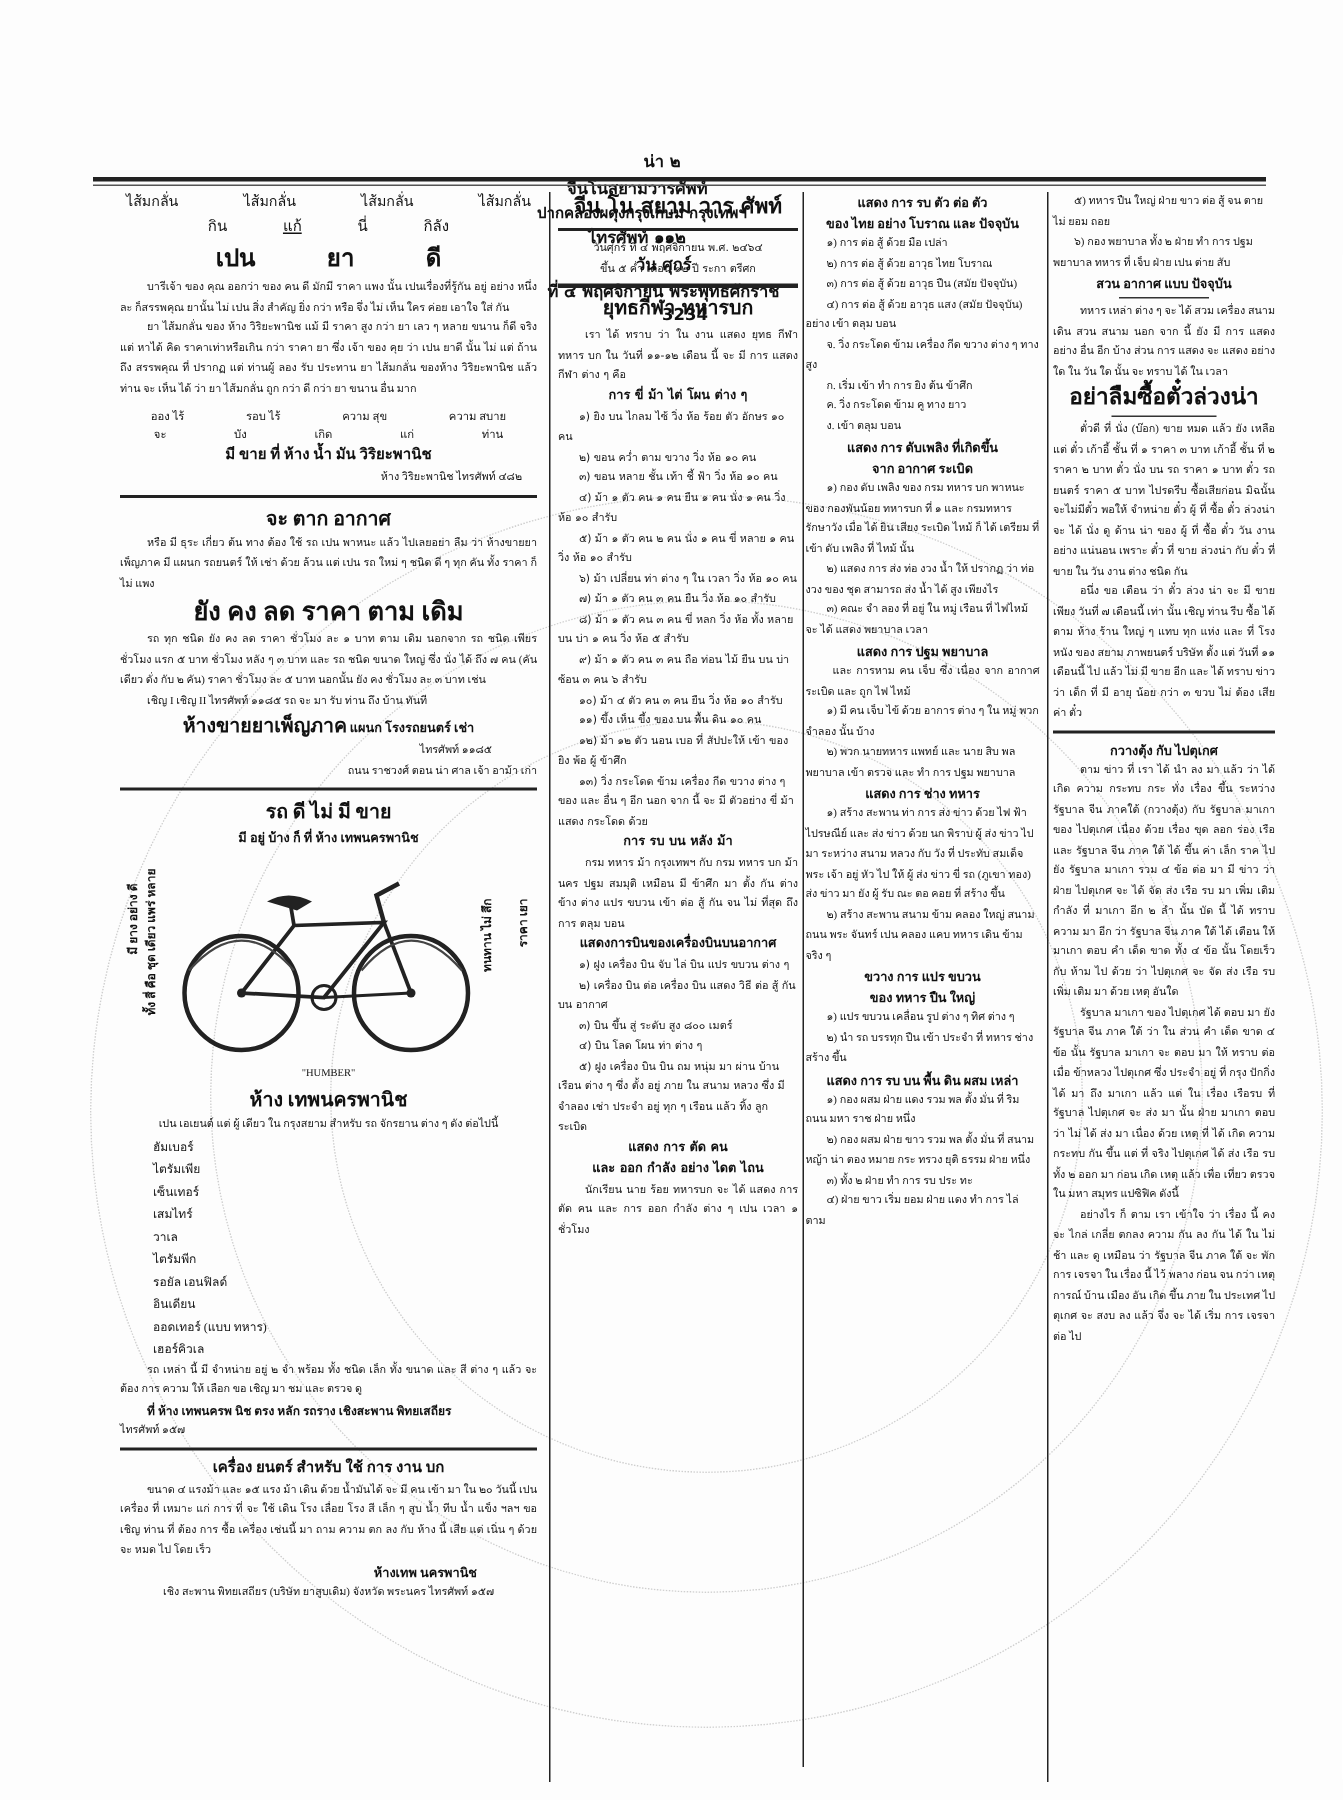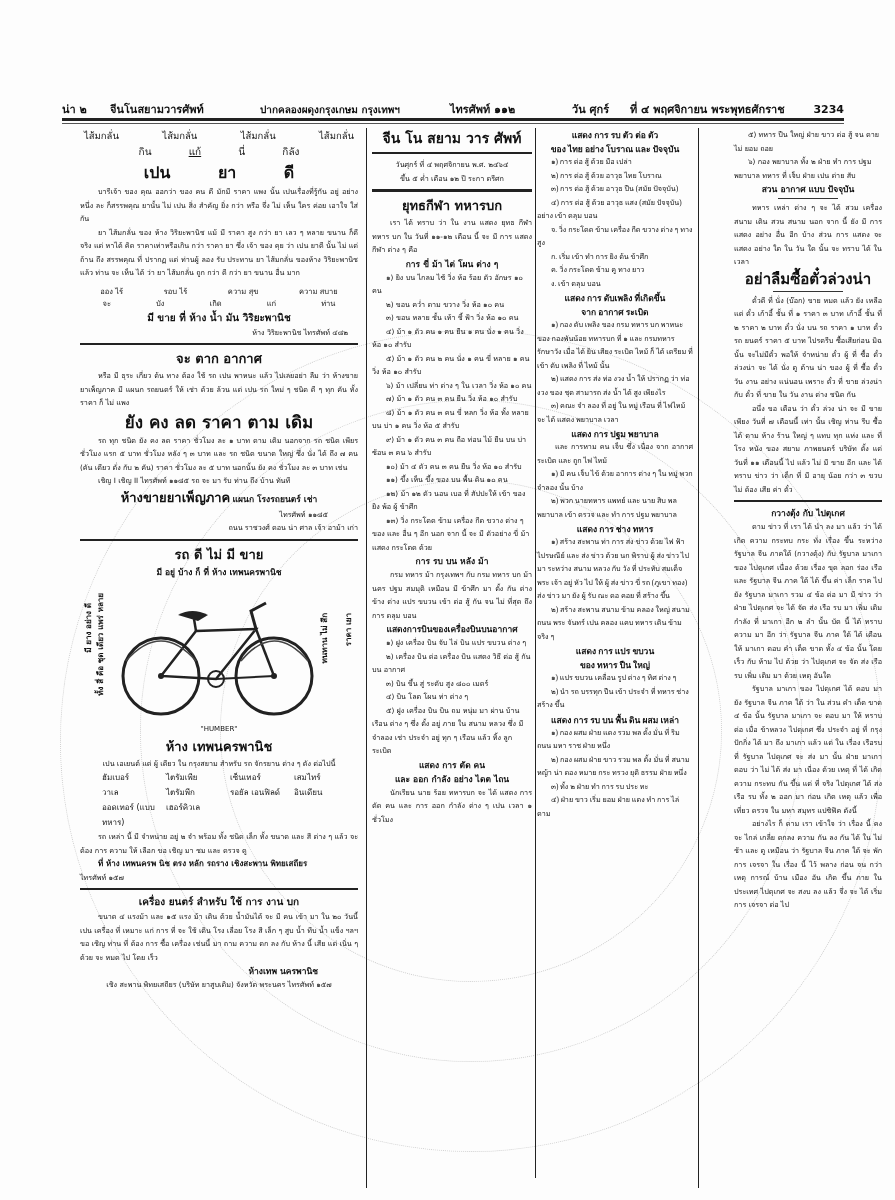--- a/index.html
+++ b/index.html
@@ -1,41 +1,41 @@
 <!DOCTYPE html>
 <html><head>
 <meta charset="utf-8">
 <style>
   html,body{margin:0;padding:0;background:#fff;}
   body{width:895px;height:1200px;position:relative;overflow:hidden;font-family:"DejaVu Sans",sans-serif;color:#111;}
   .page{position:absolute;left:0;top:0;width:895px;height:1200px;background:#fdfdfd;}
-  .masthead{position:absolute;left:62px;top:98px;width:782px;height:22px;display:flex;align-items:center;font-size:11px;font-weight:bold;white-space:nowrap;}
+  .masthead{position:absolute;left:62px;top:98px;width:782px;height:22px;display:flex;align-items:center;font-size:11px;font-weight:bold;white-space:nowrap;flex-direction:column;}
   .masthead span{display:inline-block;}
   .rule-top{position:absolute;left:62px;top:118px;width:782px;height:3px;background:#222;}
   .rule-top2{position:absolute;left:62px;top:123px;width:782px;height:1px;background:#555;}
   .col{position:absolute;top:128px;font-size:7.2px;line-height:13.5px;}
-  .c1{left:80px;width:278px;}
+  .c1{left:80px;width:278px;font-family:Liberation Serif, serif;}
   .c2{left:372px;width:160px;}
   .c3{left:537px;width:156px;font-family:Liberation Serif, serif;}
-  .c4{left:734px;width:148px;}
+  .c4{left:702px;width:148px;font-family:Liberation Serif, serif;}
   .vline{position:absolute;top:128px;width:1px;background:#222;}
   .center{text-align:center;}
   .head-xl{font-size:17px;font-weight:bold;line-height:24px;text-align:center;}
   .head-l{font-size:13px;font-weight:bold;line-height:20px;text-align:center;}
   .head-m{font-size:10px;font-weight:bold;line-height:16px;text-align:center;}
   .head-s{font-size:8.5px;font-weight:bold;line-height:14px;text-align:center;}
   .p{text-indent:18px;margin:0;text-align:justify;}
   .item{text-indent:14px;margin:0;}
   .hr{height:2px;background:#222;margin:4px 0;}
   .hr-thin{height:1px;background:#333;margin:3px 0;}
   .row4{display:flex;justify-content:space-between;font-size:9.5px;line-height:15px;}
   .row3{display:flex;justify-content:space-around;font-size:8.5px;line-height:14px;}
   .row5{display:flex;justify-content:space-around;font-size:7.5px;line-height:12px;}
   .right{text-align:right;}
-  .twocol{display:grid;grid-template-columns:1fr 1fr 1fr 1fr;font-size:8px;line-height:15px;padding-left:22px;}
+  .twocol{display:grid;grid-template-columns:1fr;font-size:8px;line-height:15px;padding-left:22px;}
   .bike{position:relative;height:150px;margin:4px 0;}
   .vtext{position:absolute;writing-mode:vertical-rl;transform:rotate(180deg);font-size:8px;font-weight:bold;}
   .sub-tag{font-size:7px;text-align:center;}
   .underline{text-decoration:underline;}
   .noise{position:absolute;border-radius:50%;border:1px dotted #aaa;opacity:.55;pointer-events:none;}
 </style>
 </head>
 <body>
 
 <div class="page">
@@ -222,21 +222,21 @@
     <p class="item">๑) กอง ดับ เพลิง ของ กรม ทหาร บก พาหนะ ของ กองพันน้อย ทหารบก ที่ ๑ และ กรมทหาร รักษาวัง เมื่อ ได้ ยิน เสียง ระเบิด ไหม้ ก็ ได้ เตรียม ที่ เข้า ดับ เพลิง ที่ ไหม้ นั้น</p>
     <p class="item">๒) แสดง การ ส่ง ท่อ งวง น้ำ ให้ ปรากฏ ว่า ท่อ งวง ของ ชุด สามารถ ส่ง น้ำ ได้ สูง เพียงไร</p>
     <p class="item">๓) คณะ จำ ลอง ที่ อยู่ ใน หมู่ เรือน ที่ ไฟไหม้ จะ ได้ แสดง พยาบาล เวลา</p>
     <div class="head-s">แสดง การ ปฐม พยาบาล</div>
     <p class="p">และ การหาม คน เจ็บ ซึ่ง เนื่อง จาก อากาศ ระเบิด และ ถูก ไฟ ไหม้</p>
     <p class="item">๑) มี คน เจ็บ ไข้ ด้วย อาการ ต่าง ๆ ใน หมู่ พวก จำลอง นั้น บ้าง</p>
     <p class="item">๒) พวก นายทหาร แพทย์ และ นาย สิบ พล พยาบาล เข้า ตรวจ และ ทำ การ ปฐม พยาบาล</p>
     <div class="head-s">แสดง การ ช่าง ทหาร</div>
     <p class="item">๑) สร้าง สะพาน ท่า การ ส่ง ข่าว ด้วย ไฟ ฟ้า ไปรษณีย์ และ ส่ง ข่าว ด้วย นก พิราบ ผู้ ส่ง ข่าว ไป มา ระหว่าง สนาม หลวง กับ วัง ที่ ประทับ สมเด็จ พระ เจ้า อยู่ หัว ไป ให้ ผู้ ส่ง ข่าว ขี่ รถ (ภูเขา ทอง) ส่ง ข่าว มา ยัง ผู้ รับ ณะ ตอ คอย ที่ สร้าง ขึ้น</p>
     <p class="item">๒) สร้าง สะพาน สนาม ข้าม คลอง ใหญ่ สนาม ถนน พระ จันทร์ เปน คลอง แคบ ทหาร เดิน ข้าม จริง ๆ</p>
-    <div class="head-s">แสดง การ แปร ขบวน</div>
+    <div class="head-s">ขวาง การ แปร ขบวน</div>
     <div class="head-s">ของ ทหาร ปืน ใหญ่</div>
     <p class="item">๑) แปร ขบวน เคลื่อน รูป ต่าง ๆ ทิศ ต่าง ๆ</p>
     <p class="item">๒) นำ รถ บรรทุก ปืน เข้า ประจำ ที่ ทหาร ช่าง สร้าง ขึ้น</p>
     <div class="head-s">แสดง การ รบ บน พื้น ดิน ผสม เหล่า</div>
     <p class="item">๑) กอง ผสม ฝ่าย แดง รวม พล ตั้ง มั่น ที่ ริม ถนน มหา ราช ฝ่าย หนึ่ง</p>
     <p class="item">๒) กอง ผสม ฝ่าย ขาว รวม พล ตั้ง มั่น ที่ สนาม หญ้า น่า ตอง หมาย กระ ทรวง ยุติ ธรรม ฝ่าย หนึ่ง</p>
     <p class="item">๓) ทั้ง ๒ ฝ่าย ทำ การ รบ ประ ทะ</p>
     <p class="item">๔) ฝ่าย ขาว เริ่ม ยอม ฝ่าย แดง ทำ การ ไล่ ตาม</p>
   </div>
 

